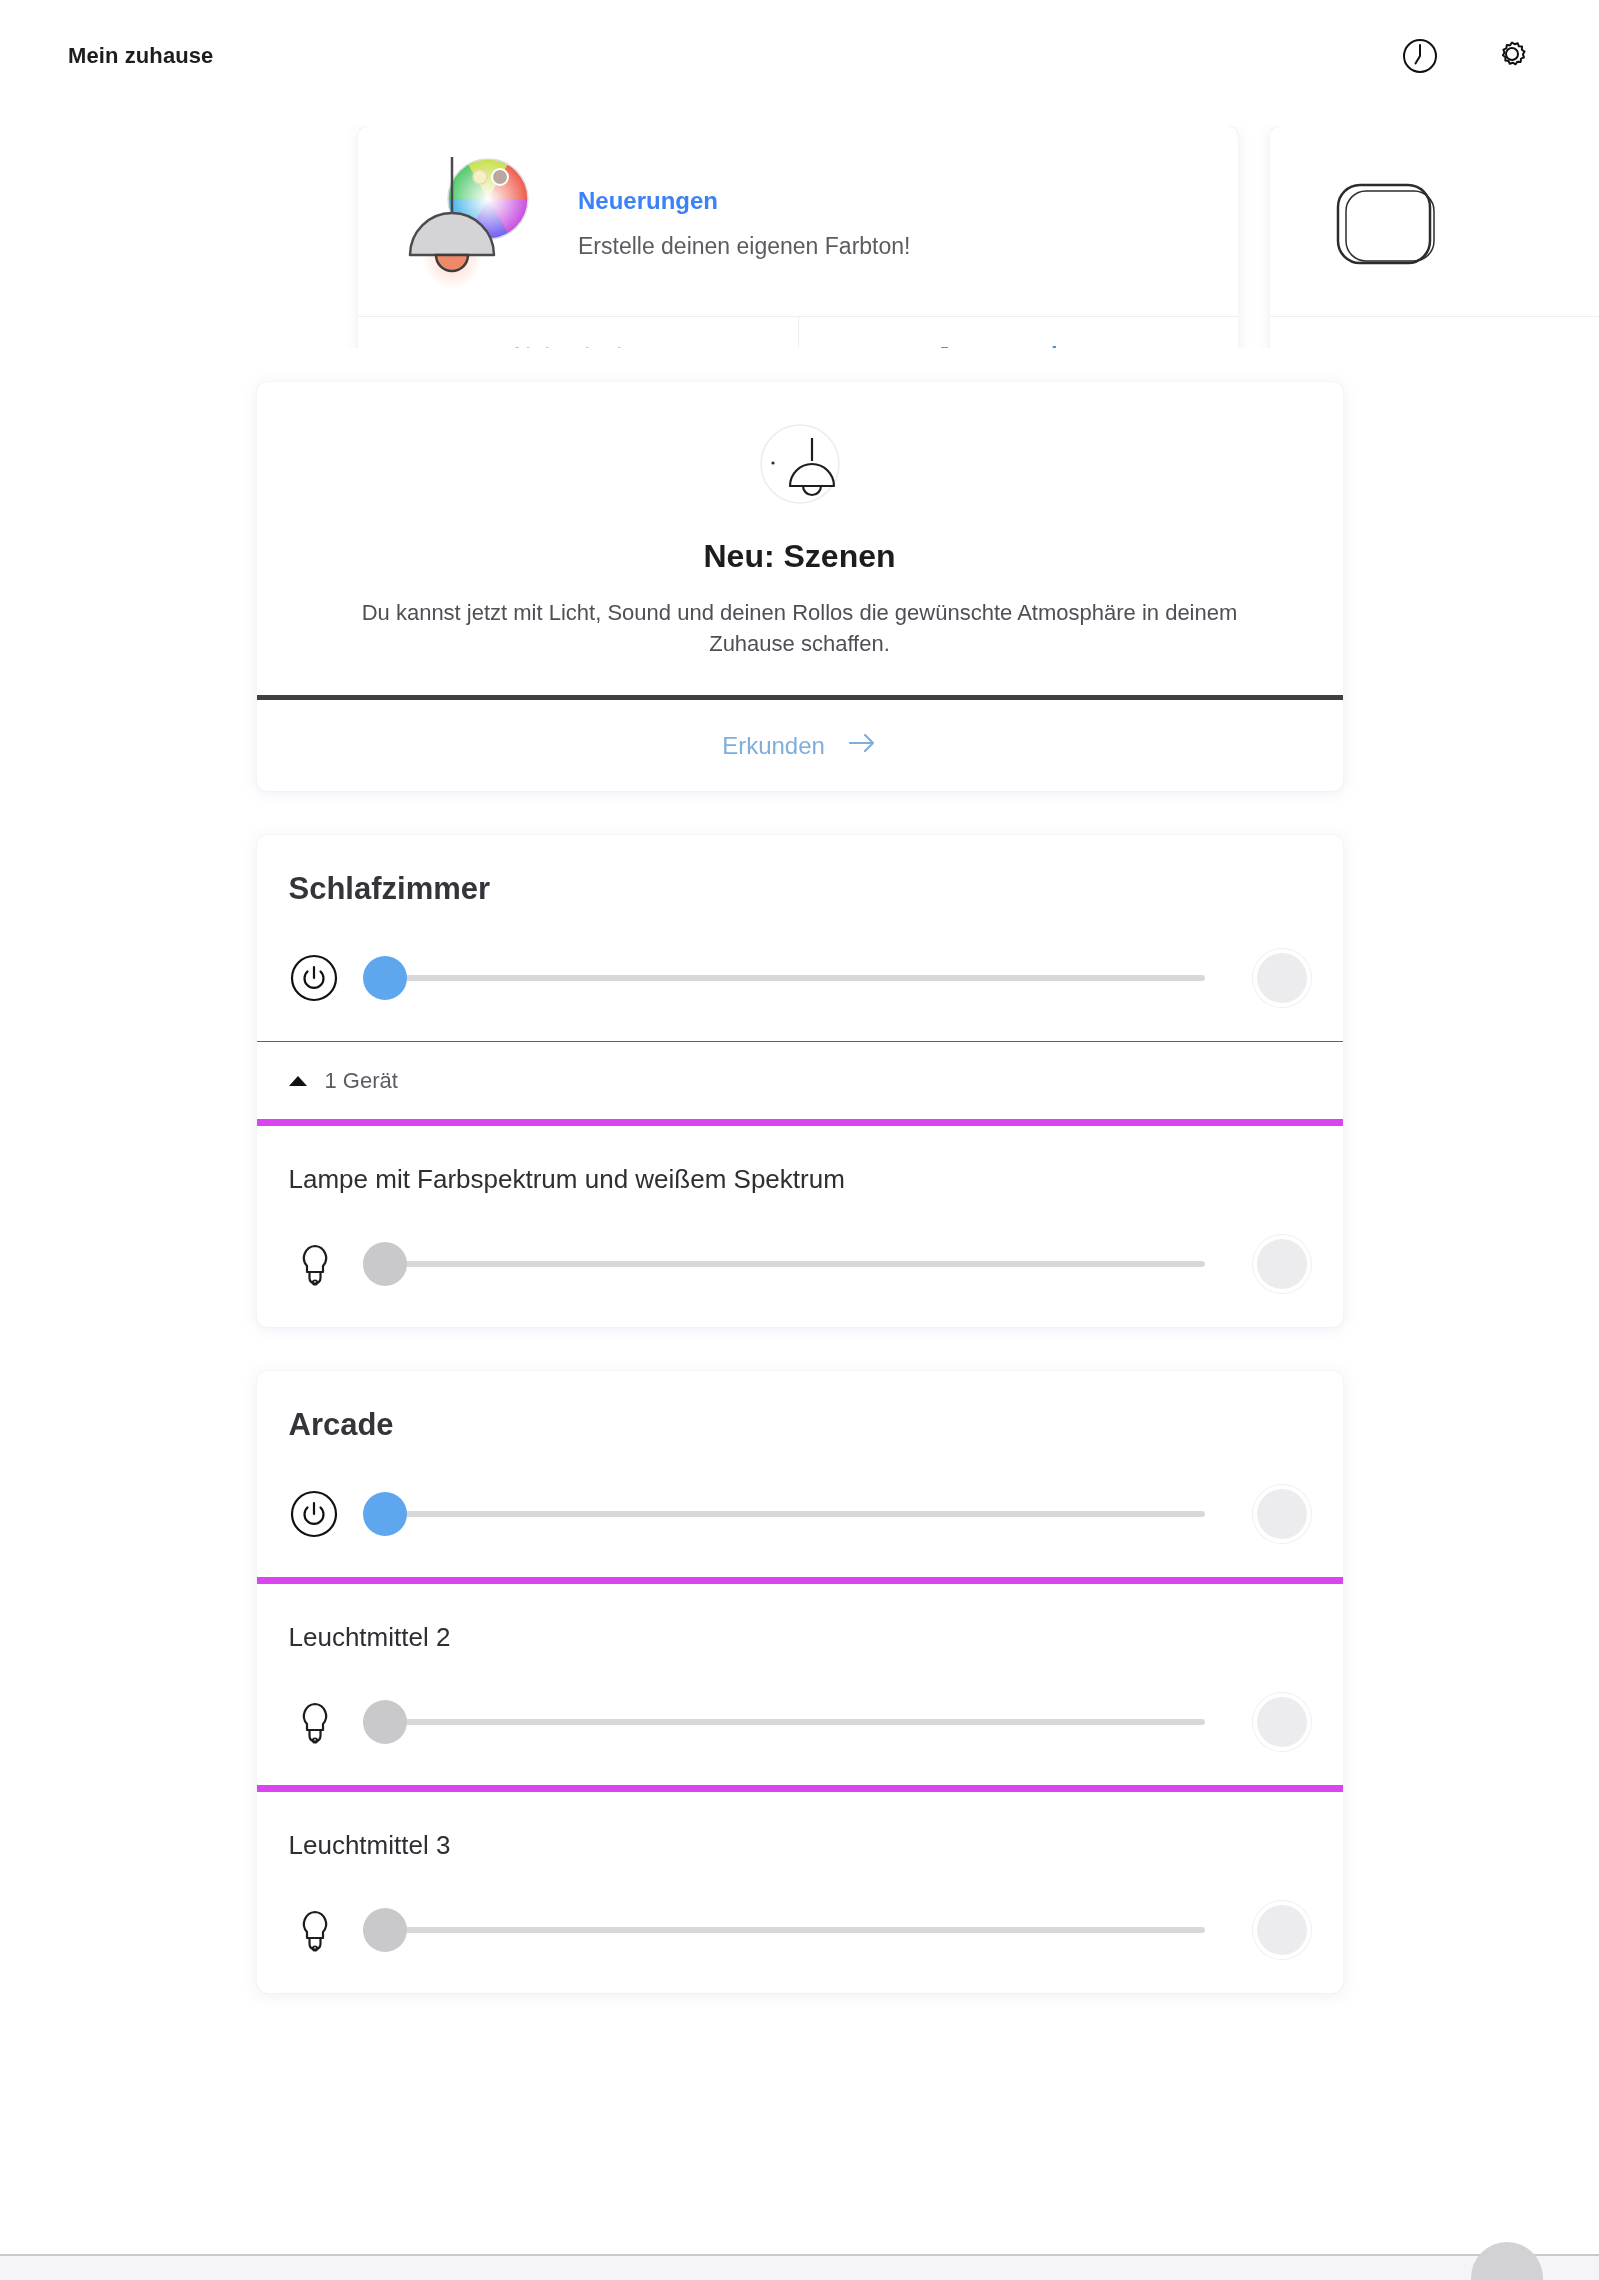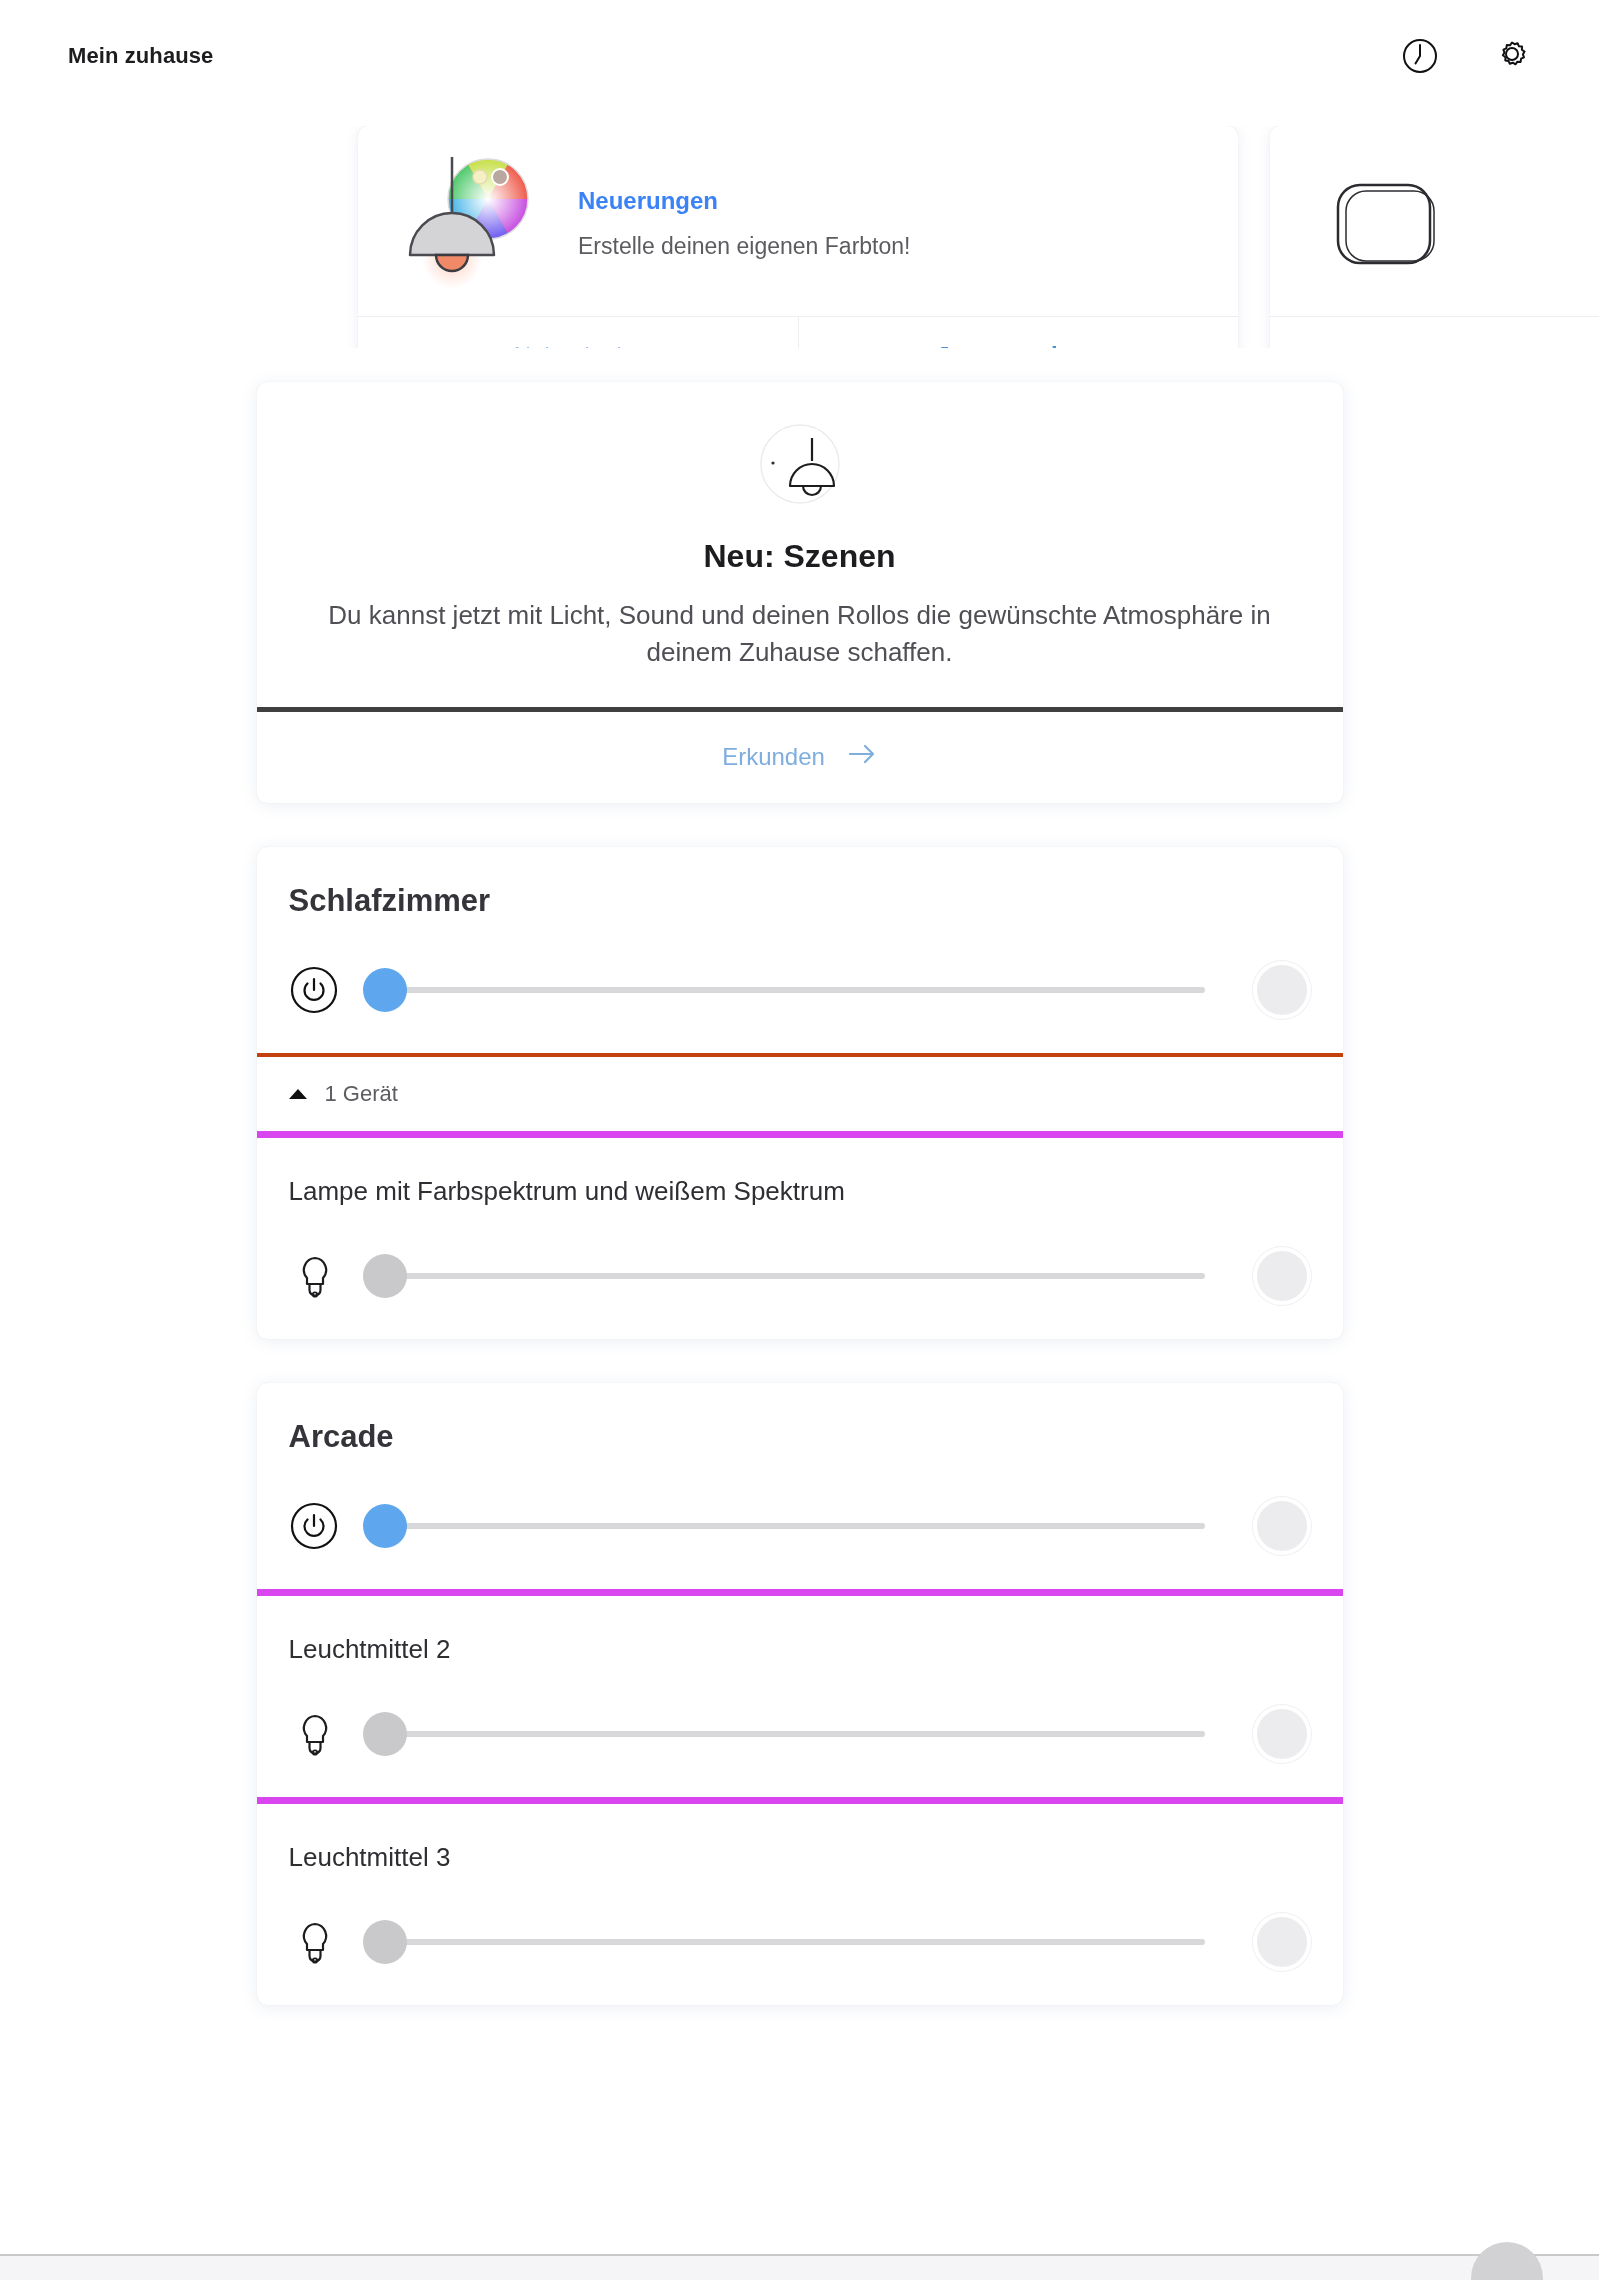--- a/index.html
+++ b/index.html
@@ -136,21 +136,21 @@
     height: 96px;
     margin: 0 auto 26px auto;
   }
   .scenes-title {
     font-size: 32px;
     font-weight: bold;
     color: #1d1d20;
     margin-bottom: 22px;
   }
   .scenes-desc {
-    font-size: 26px;
+    font-size: 22px;
     line-height: 1.42;
     color: #4f4f55;
     max-width: 960px;
     margin: 0 auto;
   }
   .scenes-action {
     border-top: 5px solid #404040;
     height: 96px;
     display: flex;
     align-items: center;
@@ -219,21 +219,21 @@
     height: 58px;
     border-radius: 50%;
     background: #ececee;
     border: 4px solid #ffffff;
     box-shadow: 0 0 0 1px #f0f0f2;
     margin-left: 48px;
     flex: 0 0 auto;
     cursor: pointer;
   }
   .devices-bar {
-    border-top: 4px solid #c2410c;
+    border-top: 1px solid #c2410c;
     height: 78px;
     display: flex;
     align-items: center;
     padding: 0 32px;
     gap: 18px;
     cursor: pointer;
   }
   .caret {
     width: 0; height: 0;
     border-left: 9px solid transparent;

